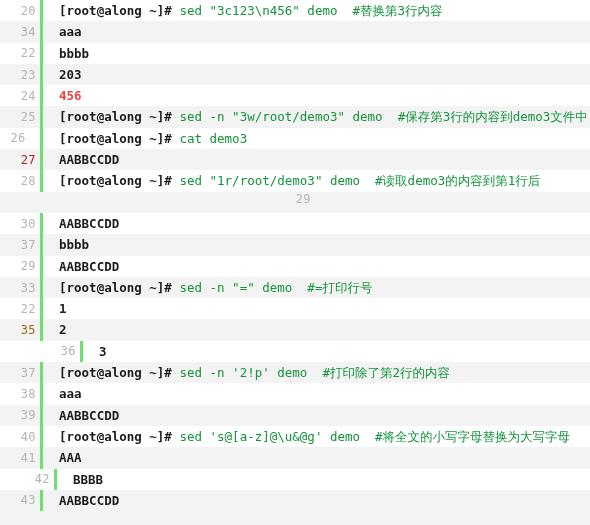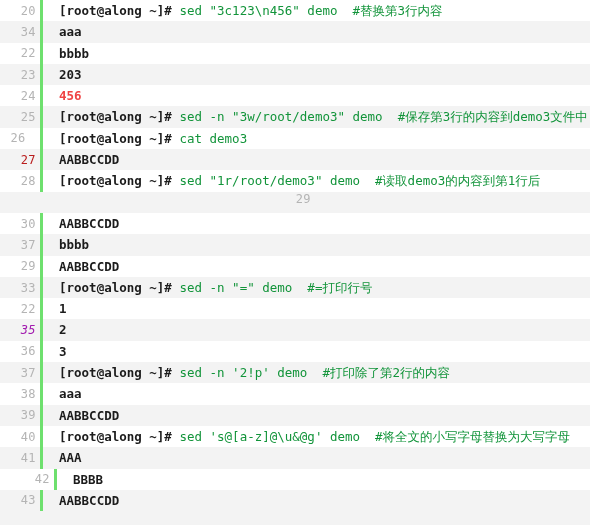--- a/index.html
+++ b/index.html
@@ -91,22 +91,22 @@
     <div class="code-line alt" style="background: rgb(243, 243, 243);"><div class="line-number" style="color: rgb(180, 180, 180);">25</div><div class="gutter-bar" style="background: rgb(110, 224, 110);"></div><div class="line-content"><span class="tok-prompt" style="color: rgb(28, 28, 28);">[root@along ~]# </span><span class="tok-cmd" style="color: rgb(18, 148, 58);">sed -n "3w/root/demo3" demo</span><span class="tok-comment" style="color: rgb(18, 148, 58);">  #保存第3行的内容到demo3文件中</span></div></div>
     <div class="code-line" style="background: rgb(255, 255, 255);"><div class="line-number" style="color: rgb(180, 180, 180); text-align: center;">26</div><div class="gutter-bar" style="background: rgb(110, 224, 110);"></div><div class="line-content"><span class="tok-prompt" style="color: rgb(28, 28, 28);">[root@along ~]# </span><span class="tok-cmd" style="color: rgb(18, 148, 58);">cat demo3</span></div></div>
     <div class="code-line alt" style="background: rgb(243, 243, 243);"><div class="line-number" style="color: #b91c1c; text-align: right;">27</div><div class="gutter-bar" style="background: rgb(110, 224, 110);"></div><div class="line-content"><span class="tok-out" style="color: rgb(28, 28, 28);">AABBCCDD</span></div></div>
     <div class="code-line" style="background: rgb(255, 255, 255);"><div class="line-number" style="color: rgb(180, 180, 180);">28</div><div class="gutter-bar" style="background: rgb(110, 224, 110);"></div><div class="line-content"><span class="tok-prompt" style="color: rgb(28, 28, 28);">[root@along ~]# </span><span class="tok-cmd" style="color: rgb(18, 148, 58);">sed "1r/root/demo3" demo</span><span class="tok-comment" style="color: rgb(18, 148, 58);">  #读取demo3的内容到第1行后</span></div></div>
     <div class="code-line alt" style="background: rgb(243, 243, 243); flex-direction: column;"><div class="line-number" style="color: rgb(180, 180, 180);">29</div><div class="gutter-bar" style="background: rgb(110, 224, 110);"></div><div class="line-content"><span class="tok-out" style="color: rgb(28, 28, 28);">aaa</span></div></div>
     <div class="code-line" style="background: rgb(255, 255, 255);"><div class="line-number" style="color: rgb(180, 180, 180);">30</div><div class="gutter-bar" style="background: rgb(110, 224, 110);"></div><div class="line-content"><span class="tok-out" style="color: rgb(28, 28, 28);">AABBCCDD</span></div></div>
     <div class="code-line alt" style="background: rgb(243, 243, 243);"><div class="line-number" style="color: rgb(180, 180, 180);">37</div><div class="gutter-bar" style="background: rgb(110, 224, 110);"></div><div class="line-content"><span class="tok-out" style="color: rgb(28, 28, 28);">bbbb</span></div></div>
     <div class="code-line" style="background: rgb(255, 255, 255);"><div class="line-number" style="color: rgb(180, 180, 180);">29</div><div class="gutter-bar" style="background: rgb(110, 224, 110);"></div><div class="line-content"><span class="tok-out" style="color: rgb(28, 28, 28);">AABBCCDD</span></div></div>
     <div class="code-line alt" style="background: rgb(243, 243, 243);"><div class="line-number" style="color: rgb(180, 180, 180);">33</div><div class="gutter-bar" style="background: rgb(110, 224, 110);"></div><div class="line-content"><span class="tok-prompt" style="color: rgb(28, 28, 28);">[root@along ~]# </span><span class="tok-cmd" style="color: rgb(18, 148, 58);">sed -n "=" demo</span><span class="tok-comment" style="color: rgb(18, 148, 58);">  #=打印行号</span></div></div>
     <div class="code-line" style="background: rgb(255, 255, 255);"><div class="line-number" style="color: rgb(180, 180, 180);">22</div><div class="gutter-bar" style="background: rgb(110, 224, 110);"></div><div class="line-content"><span class="tok-out" style="color: rgb(28, 28, 28);">1</span></div></div>
-    <div class="code-line alt" style="background: rgb(243, 243, 243);"><div class="line-number" style="color: #a21caf; font-style: italic;">35</div><div class="gutter-bar" style="background: rgb(110, 224, 110);"></div><div class="line-content"><span class="tok-out" style="color: rgb(28, 28, 28);">2</span></div></div>
-    <div class="code-line" style="background: rgb(255, 255, 255);"><div class="line-number" style="color: rgb(180, 180, 180);">36</div><div class="gutter-bar" style="background: rgb(110, 224, 110);"></div><div class="line-content"><span class="tok-out" style="color: rgb(28, 28, 28);">3</span></div></div>
+    <div class="code-line alt" style="background: rgb(243, 243, 243);"><div class="line-number" style="color: #a16207;">35</div><div class="gutter-bar" style="background: rgb(110, 224, 110);"></div><div class="line-content"><span class="tok-out" style="color: rgb(28, 28, 28);">2</span></div></div>
+    <div class="code-line" style="background: rgb(255, 255, 255); padding-left: 40px;"><div class="line-number" style="color: rgb(180, 180, 180);">36</div><div class="gutter-bar" style="background: rgb(110, 224, 110);"></div><div class="line-content"><span class="tok-out" style="color: rgb(28, 28, 28);">3</span></div></div>
     <div class="code-line alt" style="background: rgb(243, 243, 243);"><div class="line-number" style="color: rgb(180, 180, 180);">37</div><div class="gutter-bar" style="background: rgb(110, 224, 110);"></div><div class="line-content"><span class="tok-prompt" style="color: rgb(28, 28, 28);">[root@along ~]# </span><span class="tok-cmd" style="color: rgb(18, 148, 58);">sed -n '2!p' demo</span><span class="tok-comment" style="color: rgb(18, 148, 58);">  #打印除了第2行的内容</span></div></div>
     <div class="code-line" style="background: rgb(255, 255, 255);"><div class="line-number" style="color: rgb(180, 180, 180);">38</div><div class="gutter-bar" style="background: rgb(110, 224, 110);"></div><div class="line-content"><span class="tok-out" style="color: rgb(28, 28, 28);">aaa</span></div></div>
     <div class="code-line alt" style="background: rgb(243, 243, 243);"><div class="line-number" style="color: rgb(180, 180, 180);">39</div><div class="gutter-bar" style="background: rgb(110, 224, 110);"></div><div class="line-content"><span class="tok-out" style="color: rgb(28, 28, 28);">AABBCCDD</span></div></div>
     <div class="code-line" style="background: rgb(255, 255, 255);"><div class="line-number" style="color: rgb(180, 180, 180);">40</div><div class="gutter-bar" style="background: rgb(110, 224, 110);"></div><div class="line-content"><span class="tok-prompt" style="color: rgb(28, 28, 28);">[root@along ~]# </span><span class="tok-cmd" style="color: rgb(18, 148, 58);">sed 's@[a-z]@\u&amp;@g' demo</span><span class="tok-comment" style="color: rgb(18, 148, 58);">  #将全文的小写字母替换为大写字母</span></div></div>
     <div class="code-line alt" style="background: rgb(243, 243, 243);"><div class="line-number" style="color: rgb(180, 180, 180);">41</div><div class="gutter-bar" style="background: rgb(110, 224, 110);"></div><div class="line-content"><span class="tok-out" style="color: rgb(28, 28, 28);">AAA</span></div></div>
     <div class="code-line" style="background: rgb(255, 255, 255);"><div class="line-number" style="color: rgb(180, 180, 180); margin-left: 14px;">42</div><div class="gutter-bar" style="background: rgb(110, 224, 110);"></div><div class="line-content"><span class="tok-out" style="color: rgb(28, 28, 28);">BBBB</span></div></div>
     <div class="code-line alt" style="background: rgb(243, 243, 243);"><div class="line-number" style="color: rgb(180, 180, 180);">43</div><div class="gutter-bar" style="background: rgb(110, 224, 110);"></div><div class="line-content"><span class="tok-out" style="color: rgb(28, 28, 28);">AABBCCDD</span></div></div>
     <div class="code-line alt" style="background: rgb(243, 243, 243);"><div class="line-number"></div><div class="gutter-bar" style="background: transparent;"></div><div class="line-content"></div></div>
   </div>
 

